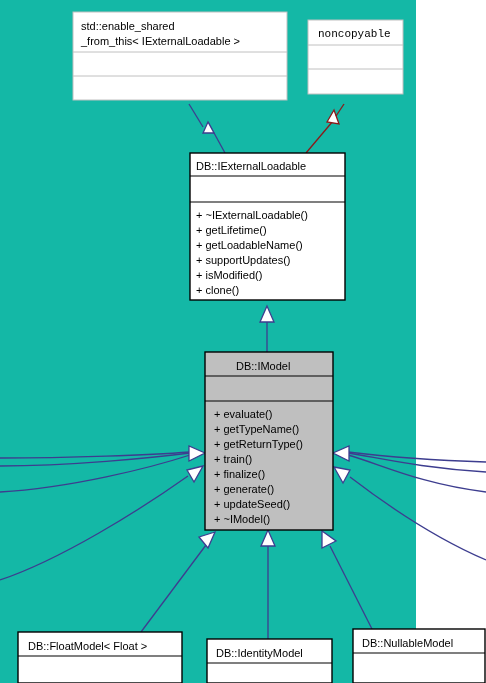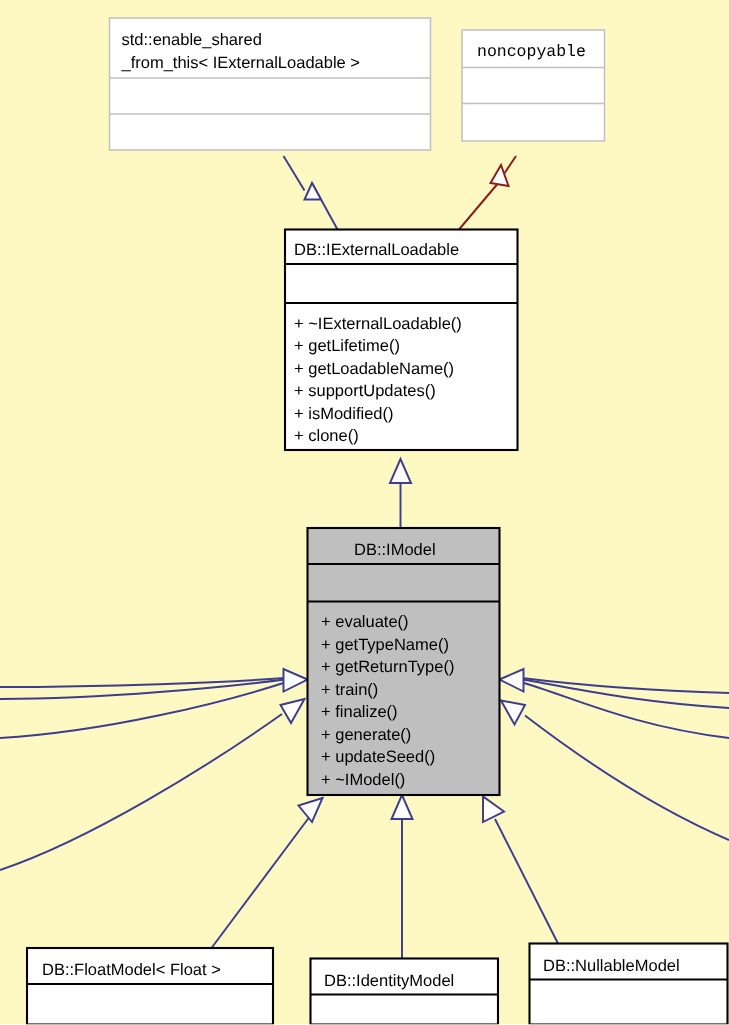--- a/index.html
+++ b/index.html
@@ -9,23 +9,23 @@
     background: #ffffff;
   }
   body {
     width: 486px;
     height: 683px;
     overflow: hidden;
     font-family: "Liberation Sans", sans-serif;
   }
   #diagram-root {
     position: relative;
-    width: 486px;
+    width: 416px;
     height: 683px;
-    background: #fef9c3;
+    background: #14b8a6;
   }
   svg.uml-canvas {
     position: absolute;
     left: 0;
     top: 0;
     width: 486px;
     height: 683px;
     display: block;
   }
   .cls-title {

